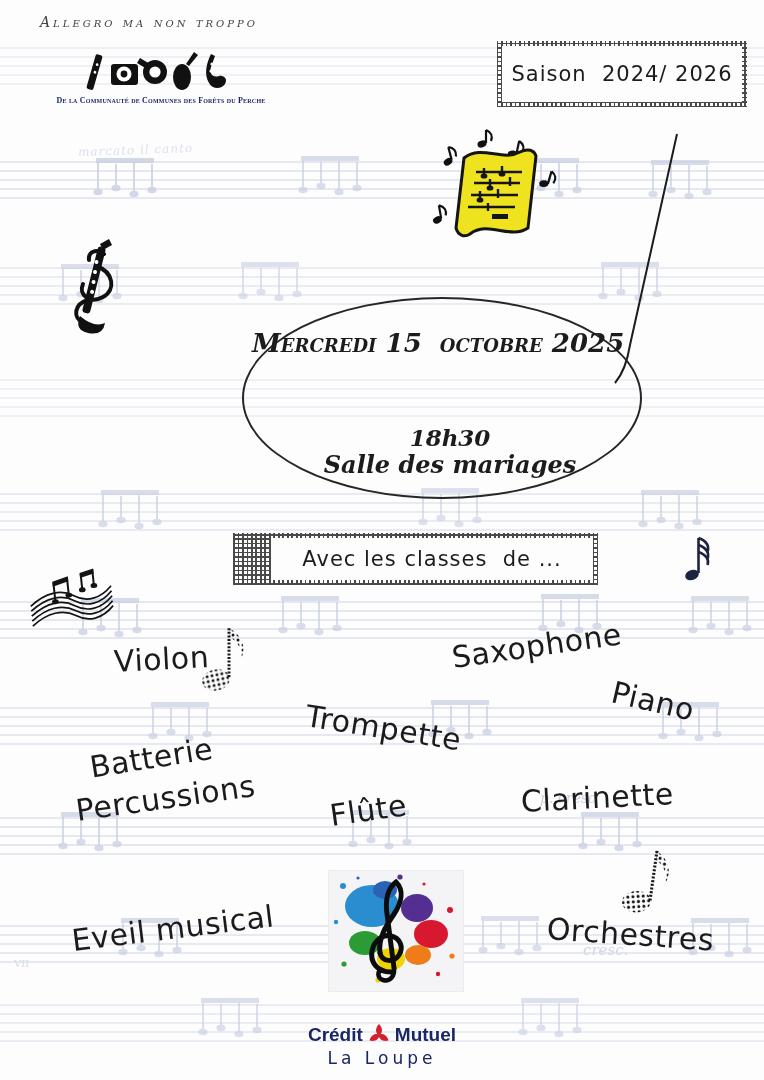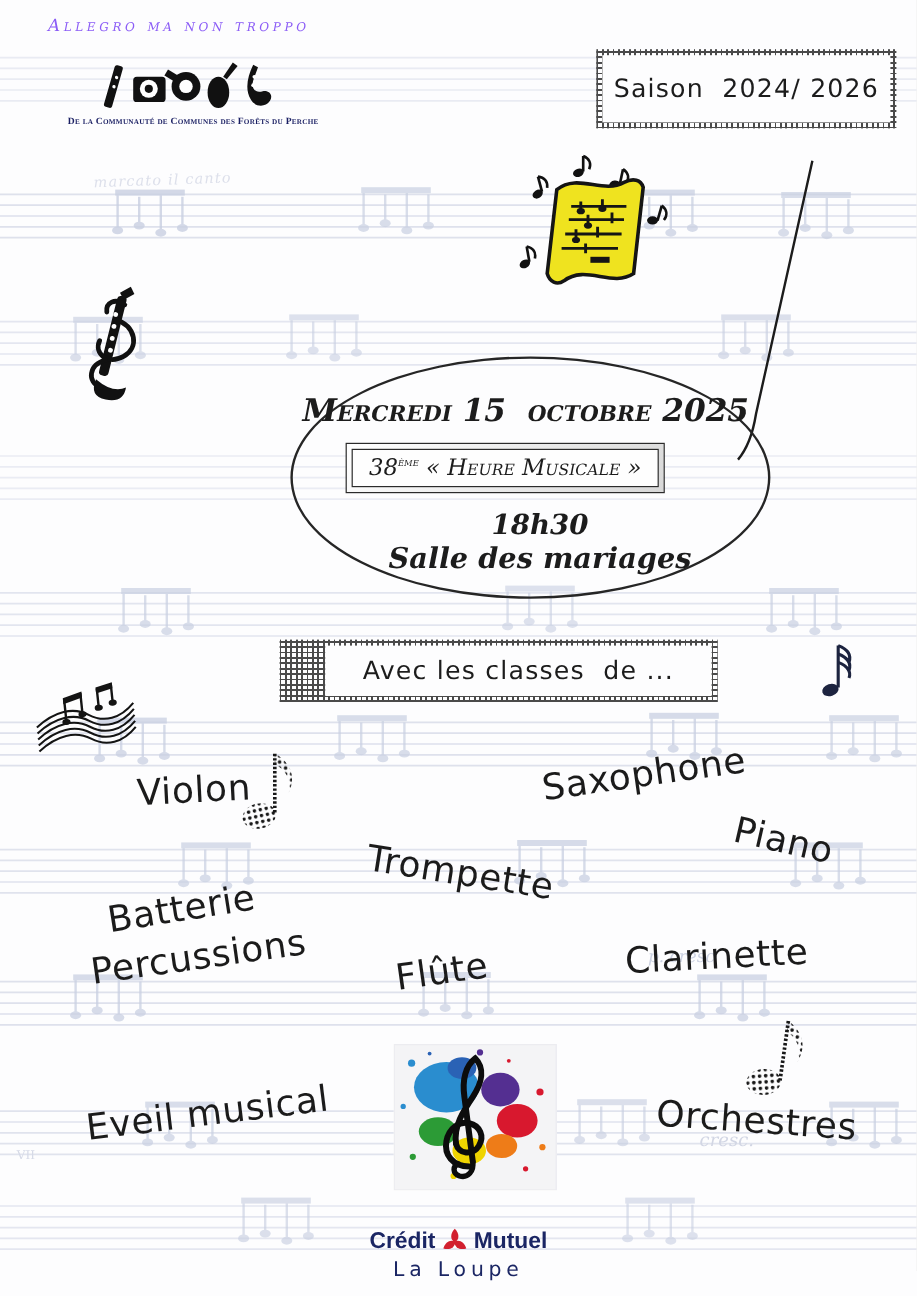--- a/index.html
+++ b/index.html
@@ -3,21 +3,21 @@
 <meta charset="utf-8">
 <style>
   html,body{margin:0;padding:0;background:#e8e8e8;}
   .page{position:relative;width:764px;height:1080px;margin:0 auto;background:#fdfdfe;overflow:hidden;
         font-family:"DejaVu Sans",sans-serif;color:#1c1c1c;}
   svg{display:block;}
   .abs{position:absolute;}
   .bg{position:absolute;left:0;top:0;z-index:0;}
   .overlay{position:absolute;left:0;top:0;z-index:1;pointer-events:none;}
   .bgmark{position:absolute;z-index:0;font-family:"DejaVu Serif",serif;font-style:italic;color:#d3d7e5;white-space:nowrap;}
-  .mark-allegro{left:40px;top:14px;font-size:14px;letter-spacing:3px;font-variant:small-caps;color:#8b5cf6;}
+  .mark-allegro{left:40px;top:14px;font-size:14px;letter-spacing:3px;font-variant:small-caps;color:#404040;}
   .mark-marcato{left:78px;top:143px;font-size:12px;letter-spacing:1px;color:#dde0eb;transform:rotate(-2deg);}
   .mark-pcresc{left:540px;top:790px;font-size:14px;color:#ccd2e2;}
   .mark-cresc{left:583px;top:941px;font-size:15px;color:#d2d6e4;}
   .mark-vii{left:14px;top:958px;font-size:10px;color:#d6dae7;font-style:normal;}
 
   
   .logo{left:36px;top:50px;z-index:2;width:250px;}
   .instr{margin:0 auto;}
   .banner{display:flex;align-items:center;justify-content:space-between;box-sizing:border-box;
           width:242px;margin:0 auto;padding:3px 8px;background:#1d83c7;border:2.5px solid #fff;
@@ -216,23 +216,20 @@
     <g fill="#fff">
       <circle cx="36" cy="24" r="2" transform="rotate(14 38 42)"></circle>
       <circle cx="37" cy="34" r="2" transform="rotate(14 38 42)"></circle>
       <circle cx="38" cy="44" r="2" transform="rotate(14 38 42)"></circle>
       <circle cx="39" cy="54" r="2" transform="rotate(14 38 42)"></circle>
     </g>
   </svg>
 
   <div class="abs ellipse"></div>
   <div class="abs ev-date">Mercredi 15  octobre 2025</div>
-  <div class="abs frame-outer">
-    <div class="frame-inner"><span>38</span><sup>ème</sup><span> « Heure Musicale »</span></div>
-  </div>
   <div class="abs ev-time">18h30</div>
   <div class="abs ev-venue">Salle des mariages</div>
 
   <div class="chain avec">
     <div class="chain-inner">Avec les classes  de ...</div>
   </div>
 
   <svg class="abs d-wavy" width="90" height="62" viewBox="0 0 90 62">
     <g stroke="#141414" stroke-width="1.7" fill="none">
       <path d="M4 36 C20 24 36 22 48 30 C60 38 74 36 86 24"></path>

